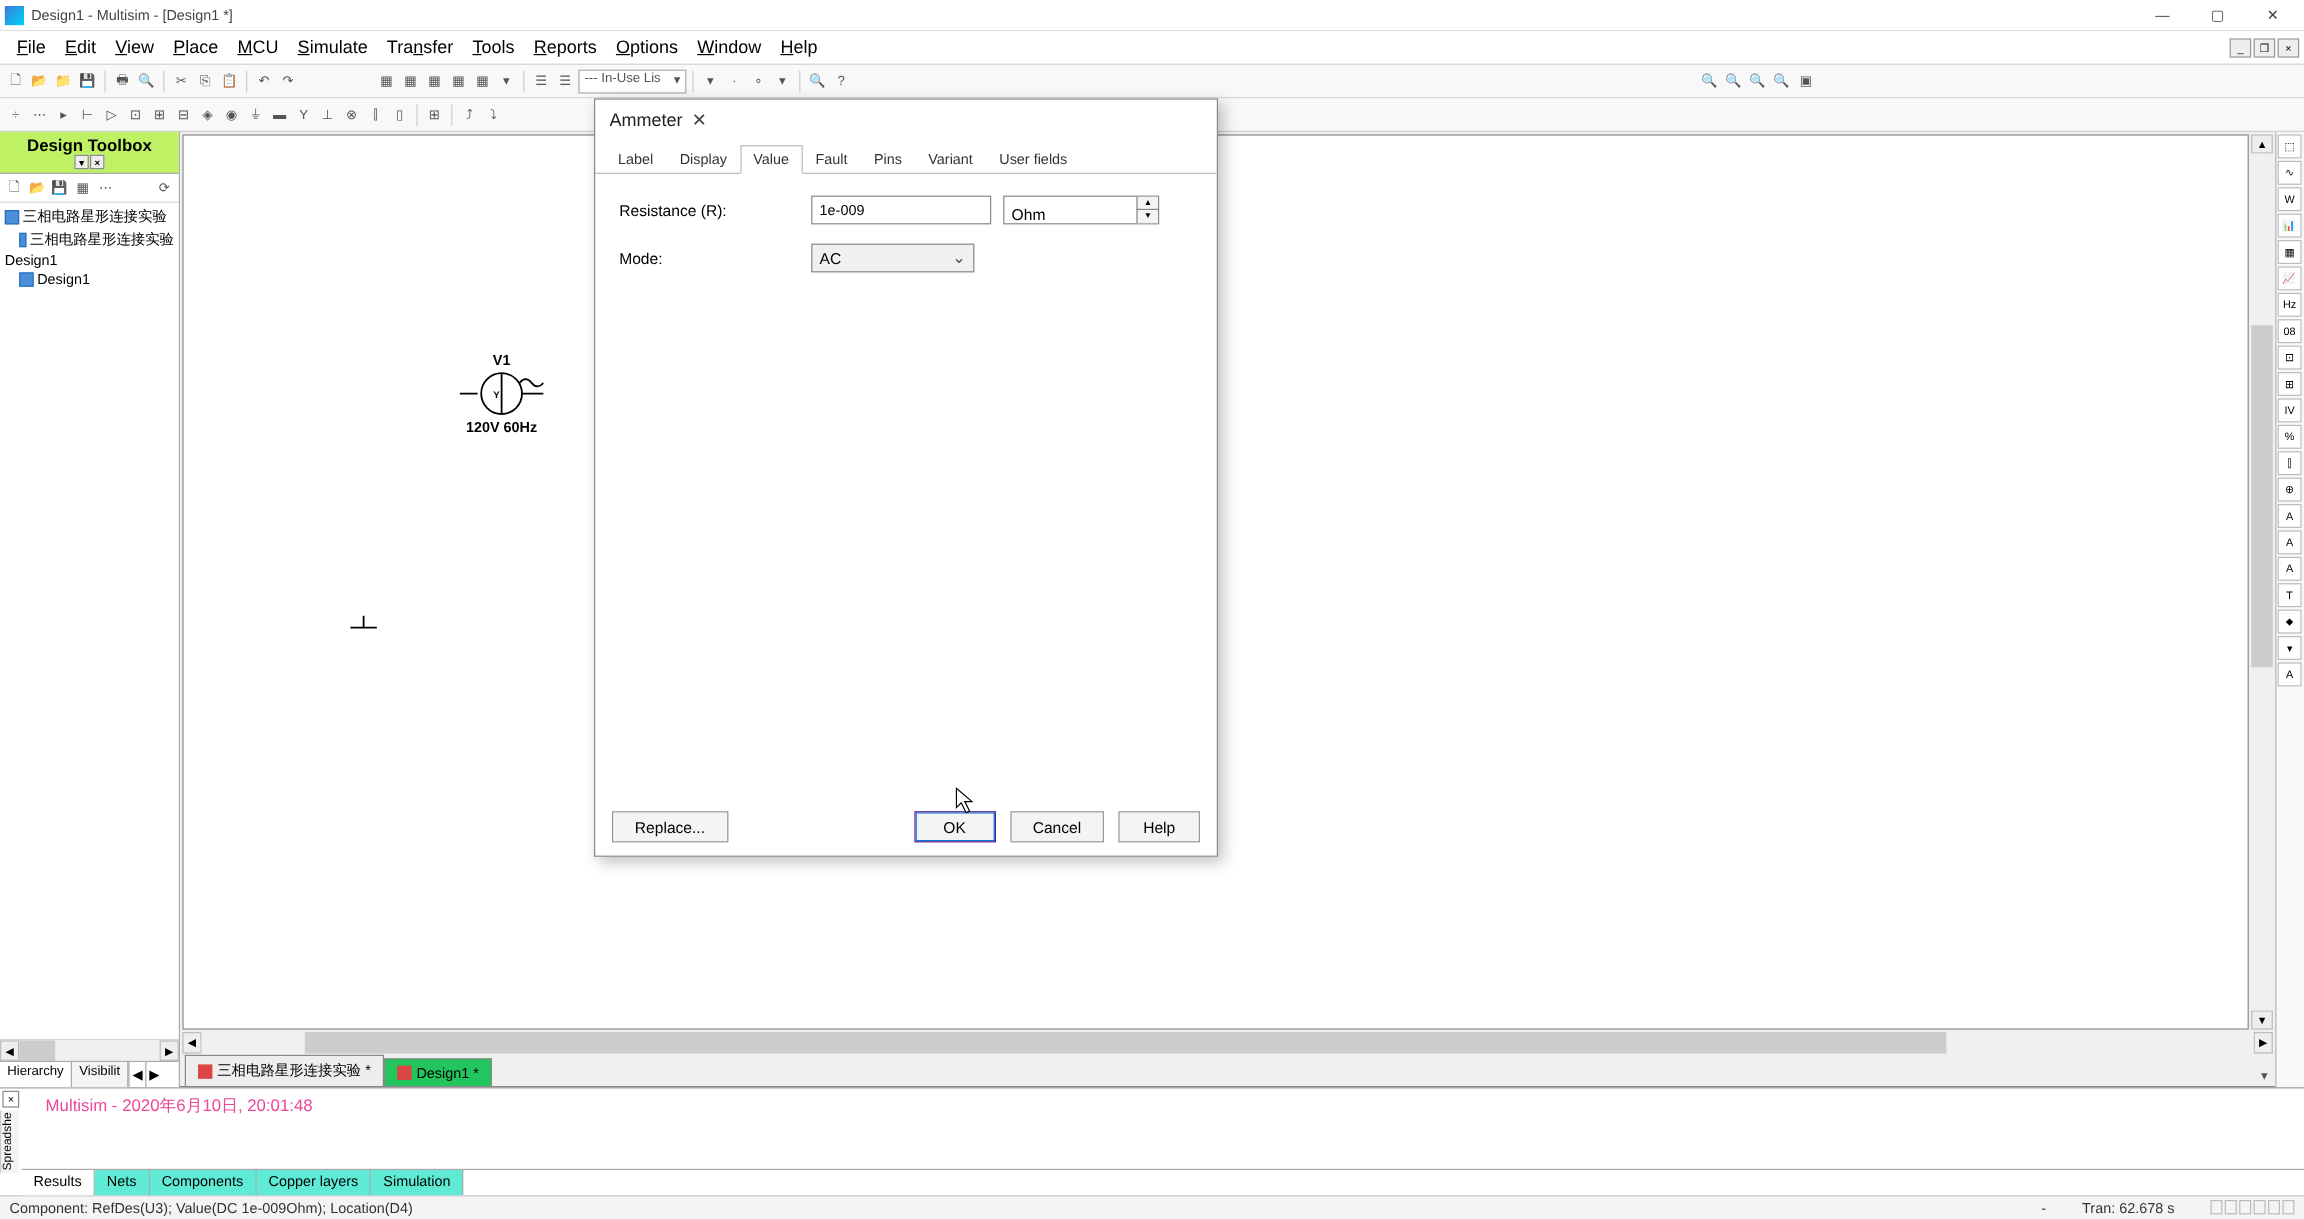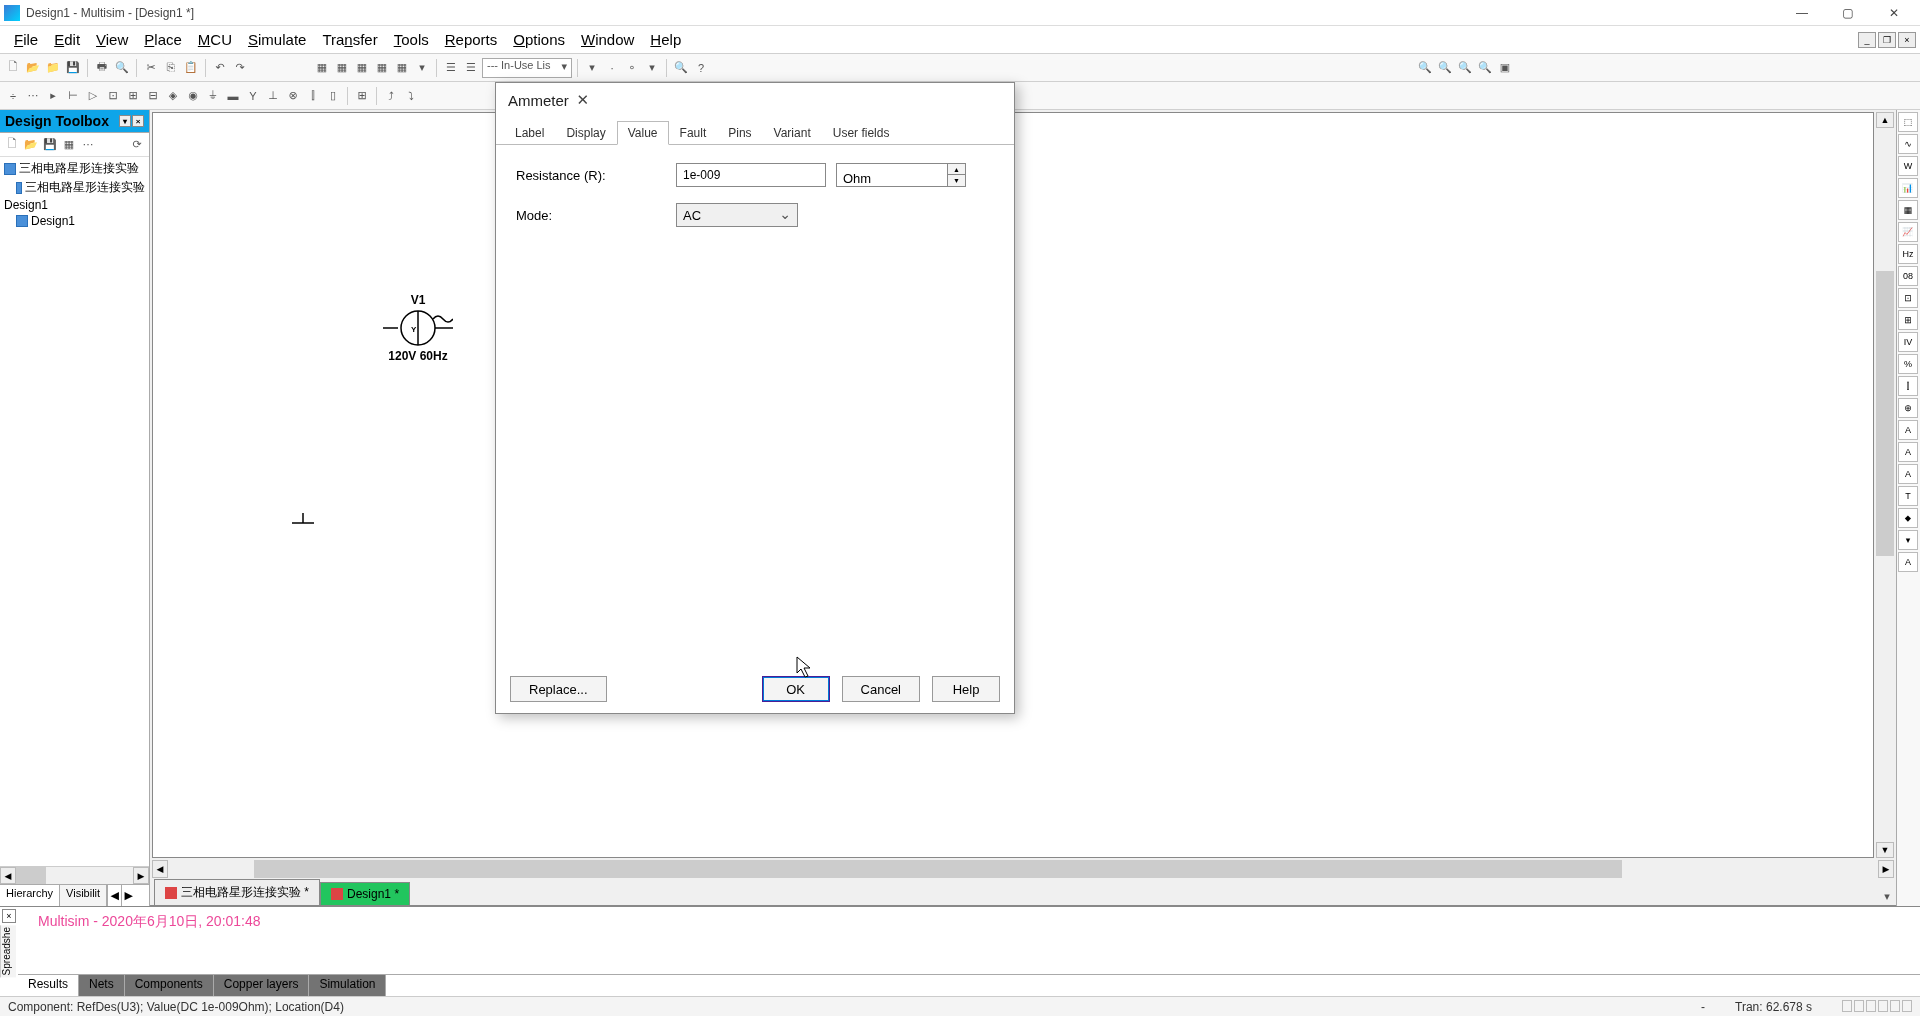--- a/index.html
+++ b/index.html
@@ -80,28 +80,29 @@
 
 
 .toolbox {
   width: 150px;
   border-right:1px solid #aaa;
   display:flex;
   flex-direction:column;
   background:#fff;
 }
 .toolbox-header {
-  background:#0ea5e9;
+  background:#bef264;
   border-bottom:1px solid #aaa;
   padding:3px 5px;
   font-size:14px;
   font-weight:bold;
   display:flex;
   align-items:center;
   justify-content:space-between;
+  flex-direction:column;
 }
 .toolbox-header .tinybtns { display:flex; gap:1px;}
 .toolbox-header .tinybtn { width:12px;height:12px;border:1px solid #888;background:#eee;font-size:8px;display:flex;align-items:center;justify-content:center;}
 .toolbox-icons {
   height:24px; display:flex; align-items:center; gap:3px; padding:0 4px; border-bottom:1px solid #ddd;
 }
 .toolbox-icons .tbtn { width:16px;height:16px;}
 .toolbox-tree {
   flex:1; padding:2px; font-size:12px; overflow:hidden;
 }
@@ -149,21 +150,21 @@
   height:90px; background:#fff; border-top:1px solid #888; display:flex;
 }
 .bottom-vlabel {
   width:16px; background:#f4f4f4; border-right:1px solid #ccc;
   writing-mode: vertical-rl; transform: rotate(180deg);
   font-size:10px; text-align:center; padding:2px 0; overflow:hidden;
 }
 .bottom-body { flex:1; display:flex; flex-direction:column;}
 .bottom-content { flex:1; padding:6px 20px; font-size:14px; color:#ec4899;}
 .bottom-tabs { height:22px; display:flex; border-top:1px solid #aaa;}
-.bottom-tabs .tab { padding:2px 10px; border-right:1px solid #aaa; font-size:12px; background:#737373;}
+.bottom-tabs .tab { padding:2px 10px; border-right:1px solid #aaa; font-size:12px; background:#5eead4;}
 .bottom-tabs .tab.active { background:#fff;}
 .bottom-close { width:14px;height:14px; border:1px solid #888; margin:2px; font-size:9px; display:flex;align-items:center;justify-content:center;}
 
 
 .statusbar {
   height:20px; background:#f4f4f4; border-top:1px solid #ccc;
   display:flex; align-items:center; padding:0 8px; font-size:12px; color:#333;
   justify-content:space-between;
 }
 .status-right { display:flex; gap:30px; }
@@ -210,21 +211,21 @@
   width:150px; height:24px; border:1px solid #888; padding:0 6px; font-size:12px;
 }
 .unit-box {
   width:130px; height:24px; border:1px solid #888; display:flex; align-items:flex-end;
 }
 .unit-box .unit-text { flex:1; padding:0 6px;}
 .unit-box .spinners { width:18px; display:flex; flex-direction:column;}
 .unit-box .spin { height:11px; border-left:1px solid #888; display:flex;align-items:center;justify-content:center;font-size:7px; background:#f4f4f4;}
 .unit-box .spin:first-child { border-bottom:1px solid #888;}
 .combo {
-  width:122px; height:24px; border:1px solid #888; background:#f0f0f0; display:flex; align-items:center; padding:0 6px; position:relative;
+  width:136px; height:24px; border:1px solid #888; background:#f0f0f0; display:flex; align-items:center; padding:0 6px; position:relative;
 }
 .combo::after { content:"⌄"; position:absolute; right:6px; color:#555; font-size:14px; top:2px;}
 .dialog-buttons {
   height:48px; display:flex; align-items:center; padding:0 14px; gap:12px;
 }
 .dlg-btn {
   height:26px; padding:0 18px; border:1px solid #999; background:#f4f4f4; font-size:13px;
   display:flex;align-items:center;justify-content:center; min-width:68px;
 }
 .dlg-btn.default { border:1px solid #4c1d95; box-shadow: inset 0 0 0 1px #0078d7;}

